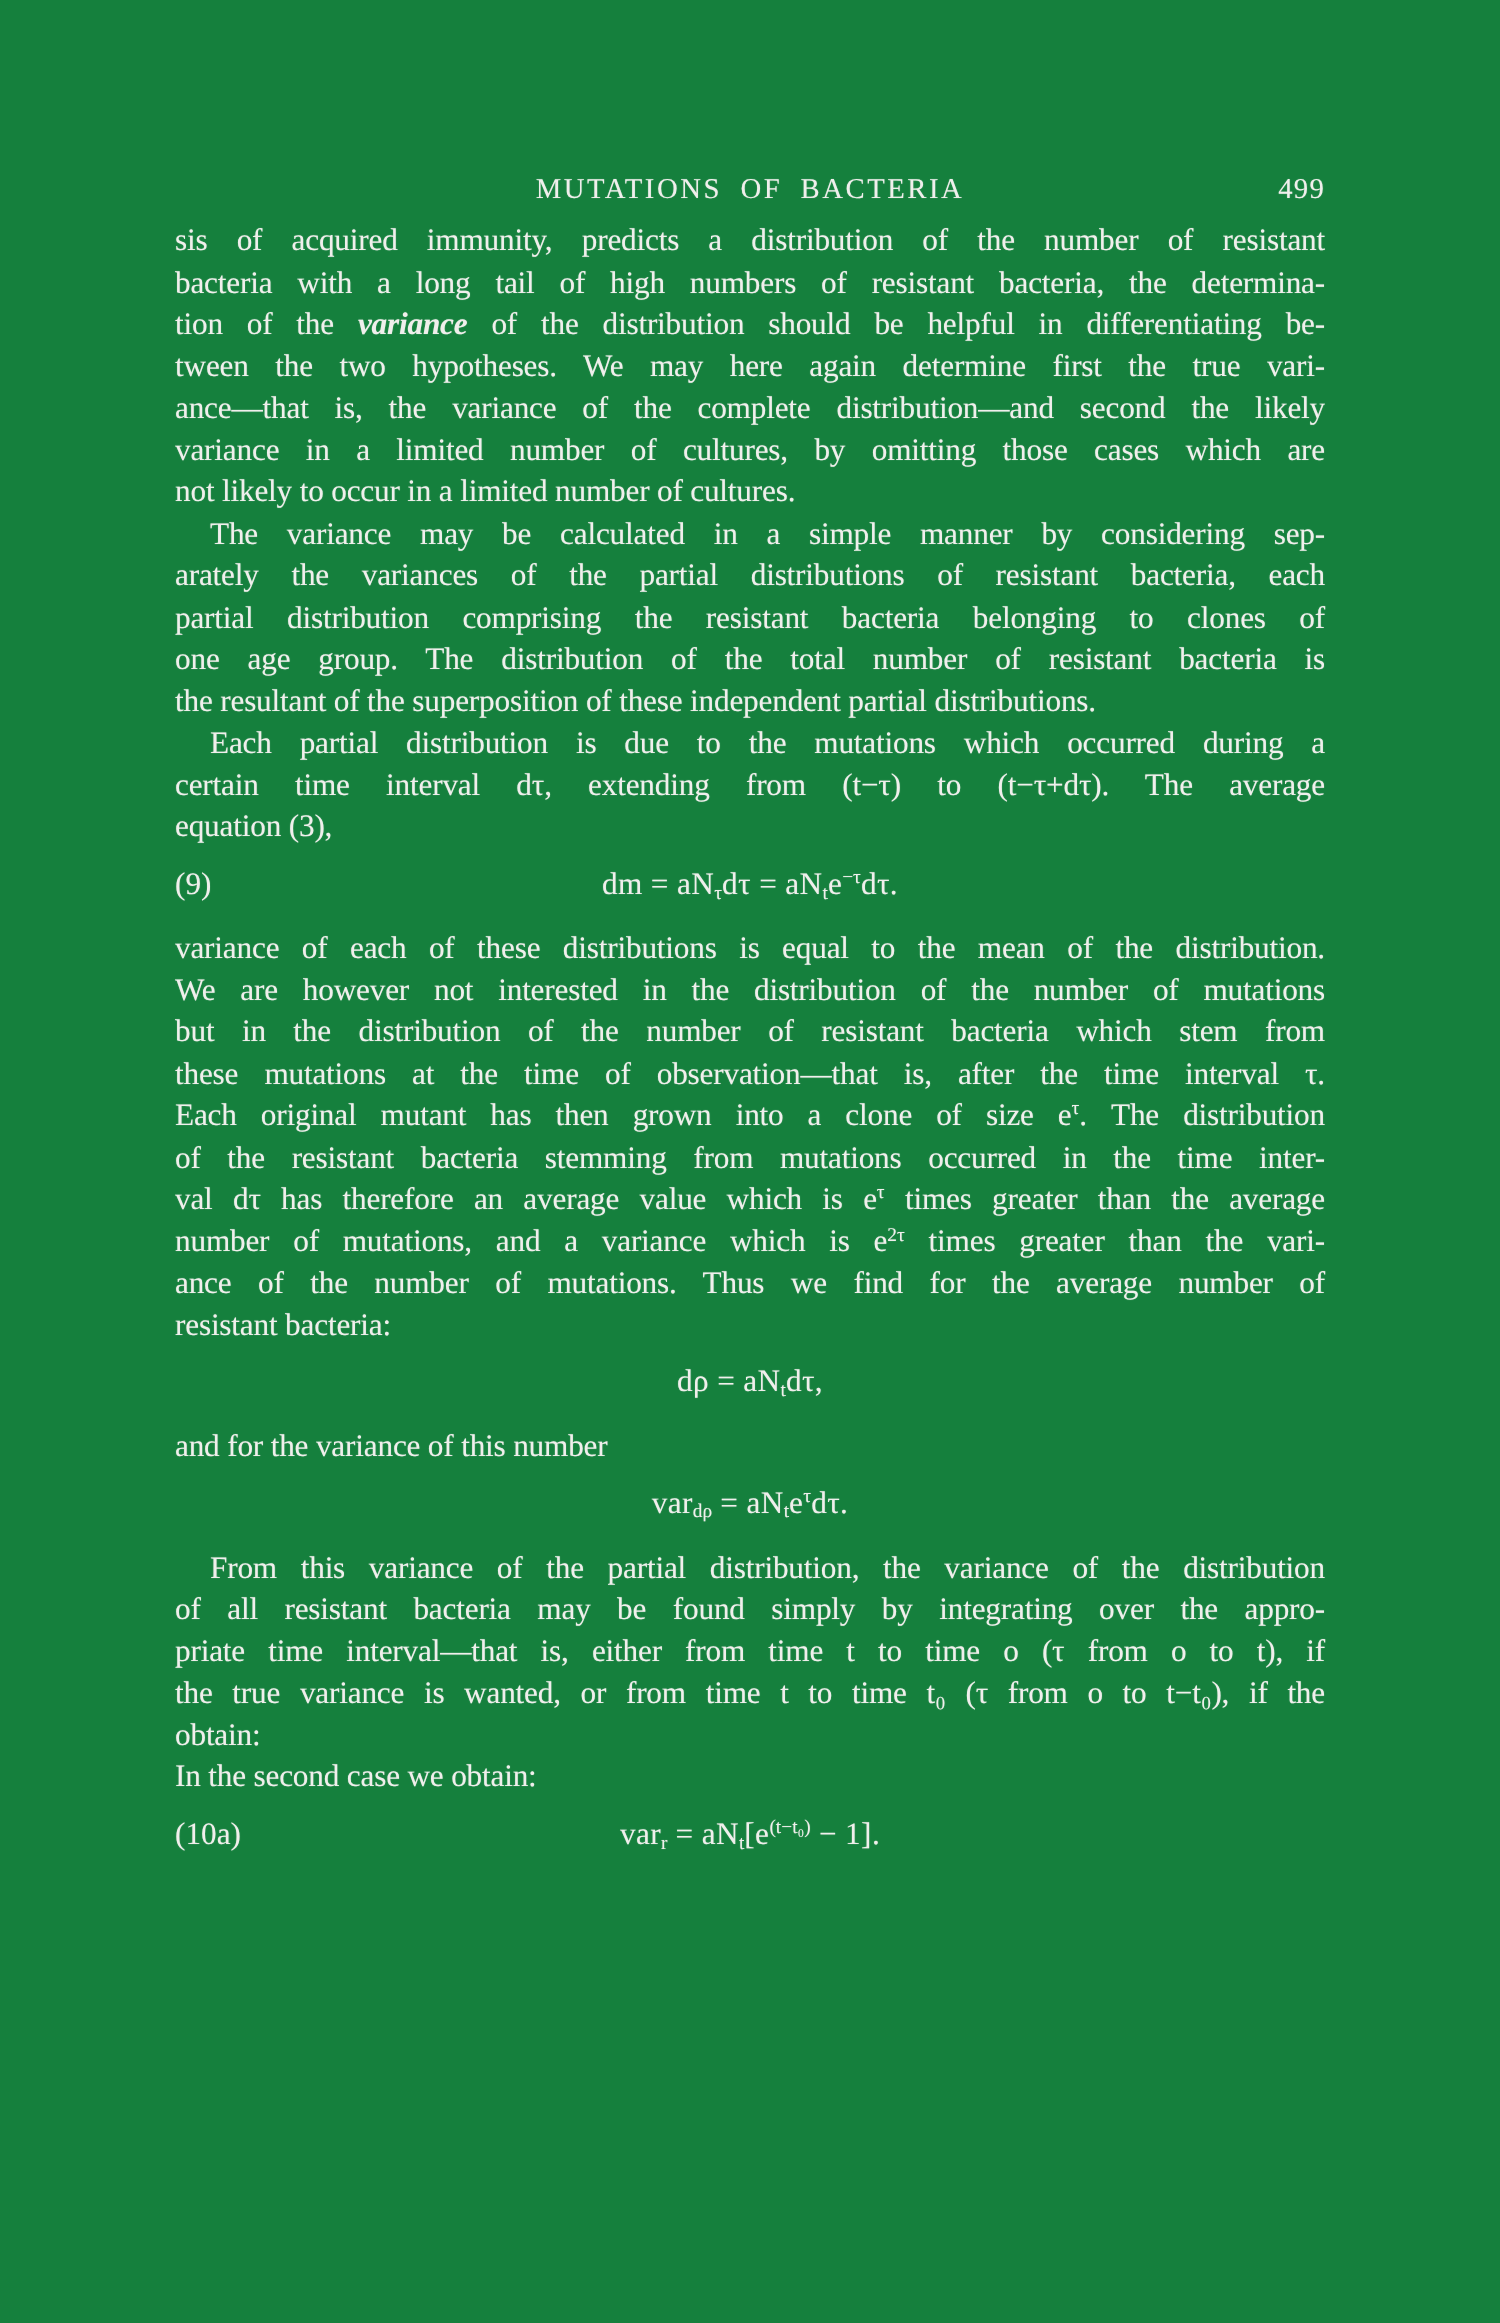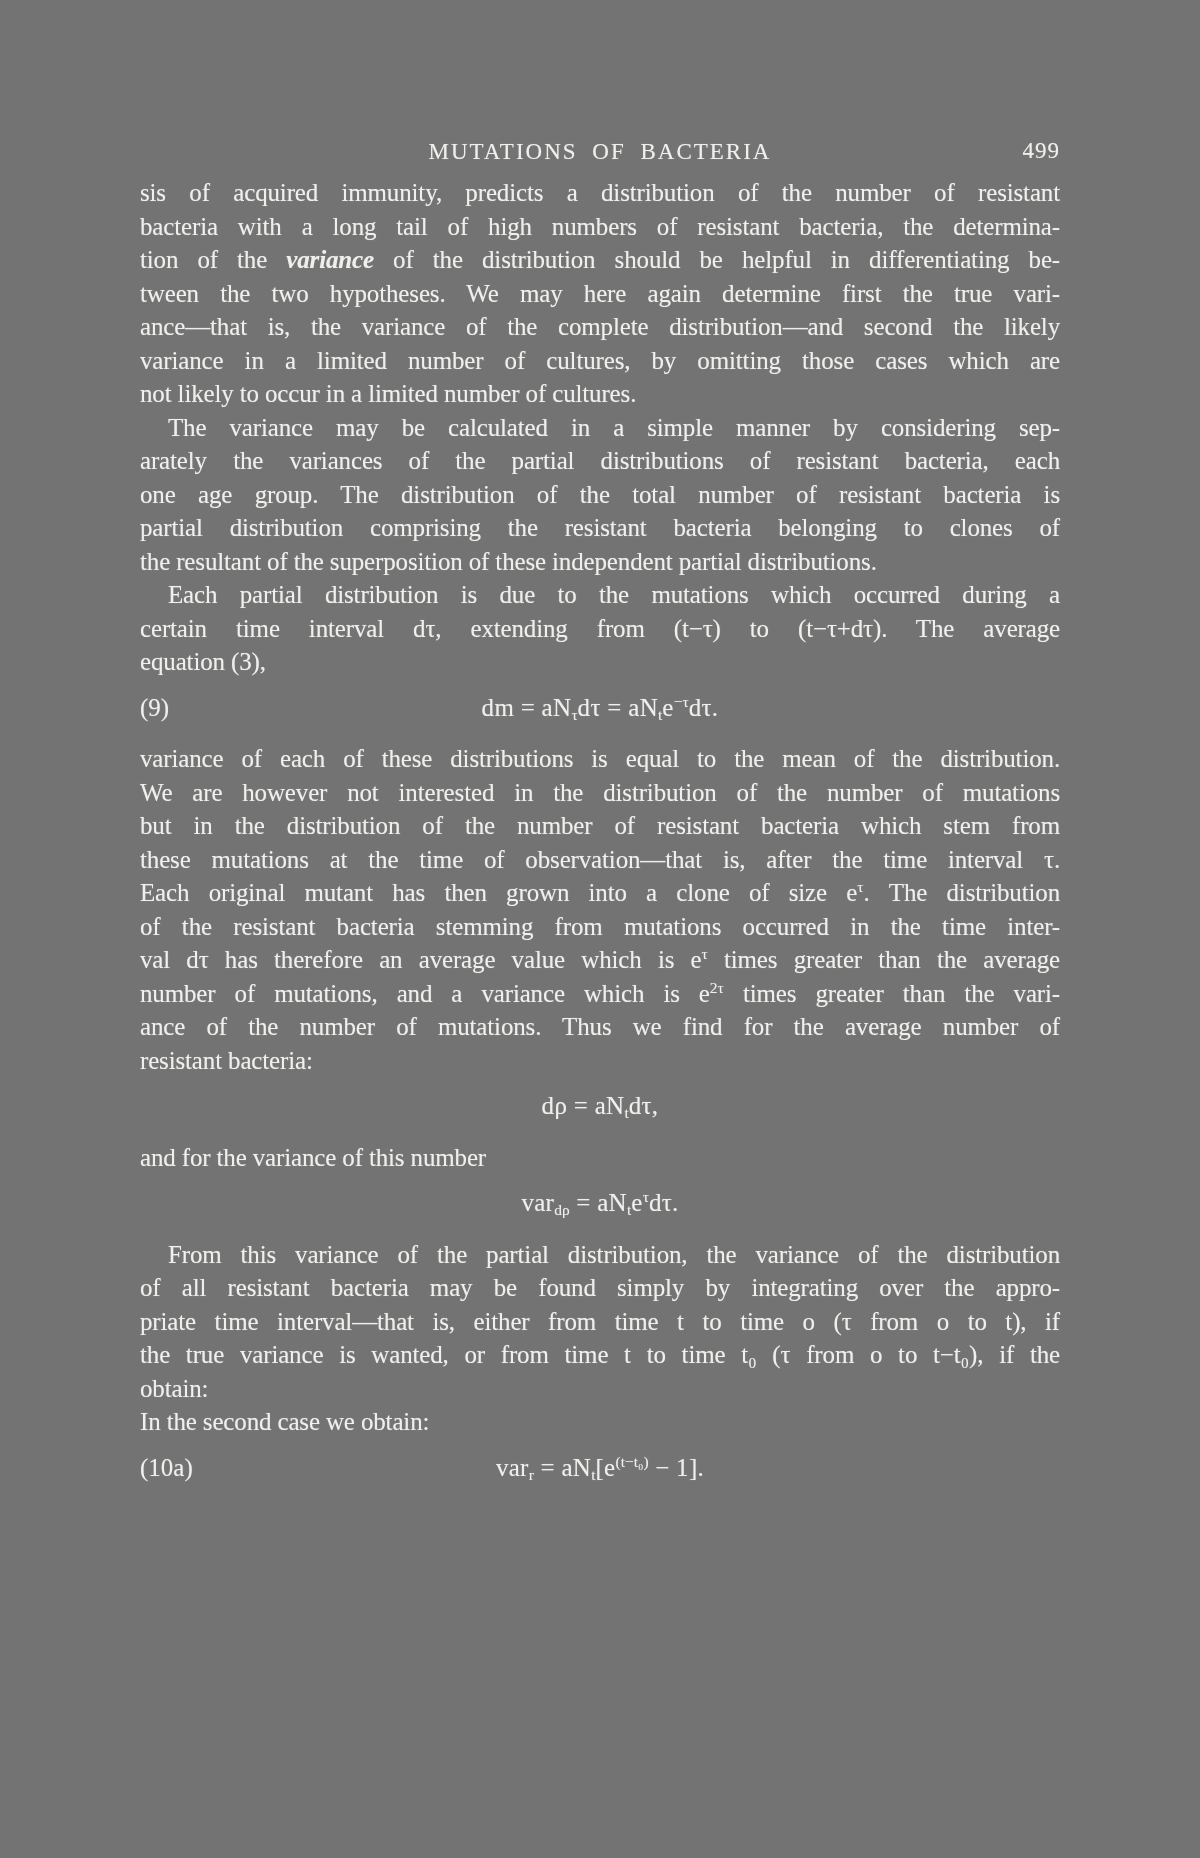--- a/index.html
+++ b/index.html
@@ -9,21 +9,21 @@
     background: #000000;
     overflow: hidden;
     font-family: "Liberation Serif", "DejaVu Serif", serif;
   }
   .page {
     box-sizing: border-box;
     position: relative;
     width: 1200px;
     height: 1858px;
     padding: 136px 140px 0 140px;
-    background: #737373;
+    background: #15803d;
     color: #f0efec;
     font-size: 25px;
     line-height: 33.5px;
     text-shadow: 0 0 1px rgba(255,255,255,0.4);
   }
   .running-head {
     position: relative;
     text-align: center;
     height: 30px;
     line-height: 30px;
@@ -87,22 +87,22 @@
         <div class="line">bacteria with a long tail of high numbers of resistant bacteria, the determina-</div>
         <div class="line">tion of the <i>variance</i> of the distribution should be helpful in differentiating be-</div>
         <div class="line">tween the two hypotheses. We may here again determine first the true vari-</div>
         <div class="line">ance—that is, the variance of the complete distribution—and second the likely</div>
         <div class="line">variance in a limited number of cultures, by omitting those cases which are</div>
         <div class="line last">not likely to occur in a limited number of cultures.</div>
       </div>
       <div class="paragraph">
         <div class="line indent">The variance may be calculated in a simple manner by considering sep-</div>
         <div class="line">arately the variances of the partial distributions of resistant bacteria, each</div>
+        <div class="line">partial distribution comprising the resistant bacteria belonging to clones of</div>
         <div class="line">one age group. The distribution of the total number of resistant bacteria is</div>
-        <div class="line">partial distribution comprising the resistant bacteria belonging to clones of</div>
         <div class="line last">the resultant of the superposition of these independent partial distributions.</div>
       </div>
       <div class="paragraph">
         <div class="line indent">Each partial distribution is due to the mutations which occurred during a</div>
         <div class="line">certain time interval dτ, extending from (t−τ) to (t−τ+dτ). The average</div>
         <div class="line last">equation (3),</div>
       </div>
       <div class="equation-row"><span class="eq-label">(9)</span><span class="eq-formula">dm = aN<sub>τ</sub>dτ = aN<sub>t</sub>e<sup>−τ</sup>dτ.</span></div>
       <div class="paragraph">
         <div class="line">variance of each of these distributions is equal to the mean of the distribution.</div>

